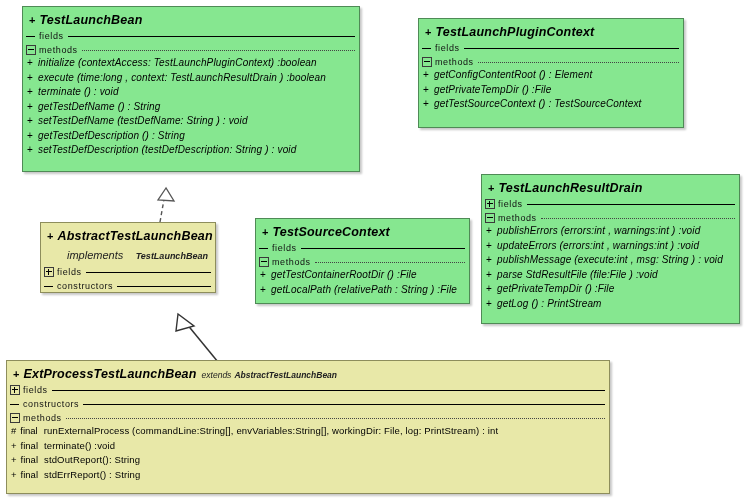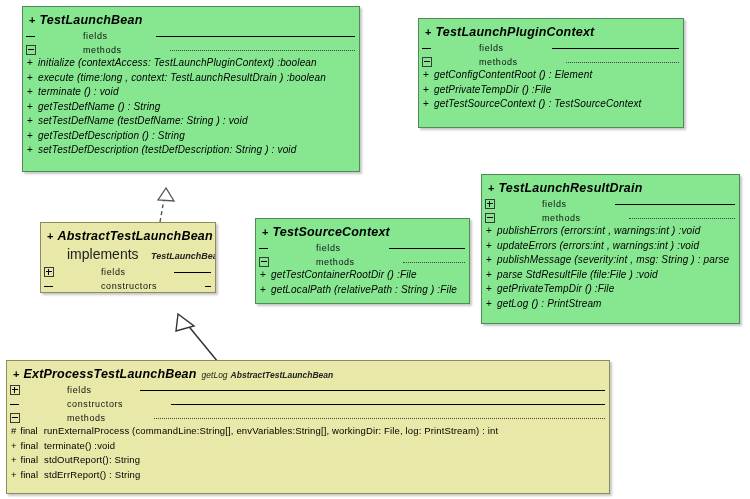--- a/index.html
+++ b/index.html
@@ -67,39 +67,39 @@
     color: #222;
     margin-left: 3px;
   }
 
   .box-subtitle {
     display: block;
     padding: 0 6px 2px 26px;
     white-space: nowrap;
   }
   .box-subtitle .impl-kw {
-    font-size: 14px;
+    font-size: 11px;
+    font-style: italic;
     color: #222;
   }
   .box-subtitle .impl-name {
     font-size: 9px;
     font-style: italic;
     font-weight: bold;
     color: #222;
     margin-left: 8px;
   }
 
   
   .section-head {
     display: flex;
     align-items: center;
     padding: 0 4px 0 3px;
     height: 14px;
     white-space: nowrap;
-    gap: 44px;
   }
   .sec-icon {
     flex: 0 0 auto;
     width: 10px;
     height: 9px;
     margin-right: 3px;
     position: relative;
     display: inline-block;
   }
   
@@ -307,21 +307,21 @@
     <div class="member">
       <span class="m-vis">+</span>
       <span class="m-sig">publishErrors (errors:int ,  warnings:int ) :void</span>
     </div>
     <div class="member">
       <span class="m-vis">+</span>
       <span class="m-sig">updateErrors (errors:int ,  warnings:int ) :void</span>
     </div>
     <div class="member">
       <span class="m-vis">+</span>
-      <span class="m-sig">publishMessage (severity:int ,  msg: String ) : parse</span>
+      <span class="m-sig">publishMessage (execute:int ,  msg: String ) : void</span>
     </div>
     <div class="member">
       <span class="m-vis">+</span>
       <span class="m-sig">parse StdResultFile (file:File ) :void</span>
     </div>
     <div class="member">
       <span class="m-vis">+</span>
       <span class="m-sig">getPrivateTempDir () :File</span>
     </div>
     <div class="member">
@@ -377,21 +377,21 @@
       <span class="m-sig">getTestContainerRootDir () :File</span>
     </div>
     <div class="member">
       <span class="m-vis">+</span>
       <span class="m-sig">getLocalPath (relativePath : String ) :File</span>
     </div>
   </div>
 
   <div class="uml-box yellow" style="left:6px; top:360px; width:604px; height:134px;">
     <div class="box-title">
-      <span class="vis">+</span><span class="cname">ExtProcessTestLaunchBean</span><span class="extends-kw">getLog</span><span class="extends-name">AbstractTestLaunchBean</span>
+      <span class="vis">+</span><span class="cname">ExtProcessTestLaunchBean</span><span class="extends-kw">extends</span><span class="extends-name">AbstractTestLaunchBean</span>
     </div>
 
     <div class="section-head">
       <span class="sec-icon boxicon plus"></span>
       <span class="sec-label">fields</span>
       <span class="sec-rule"></span>
     </div>
     <div class="section-head">
       <span class="sec-icon dashicon"></span>
       <span class="sec-label">constructors</span>

